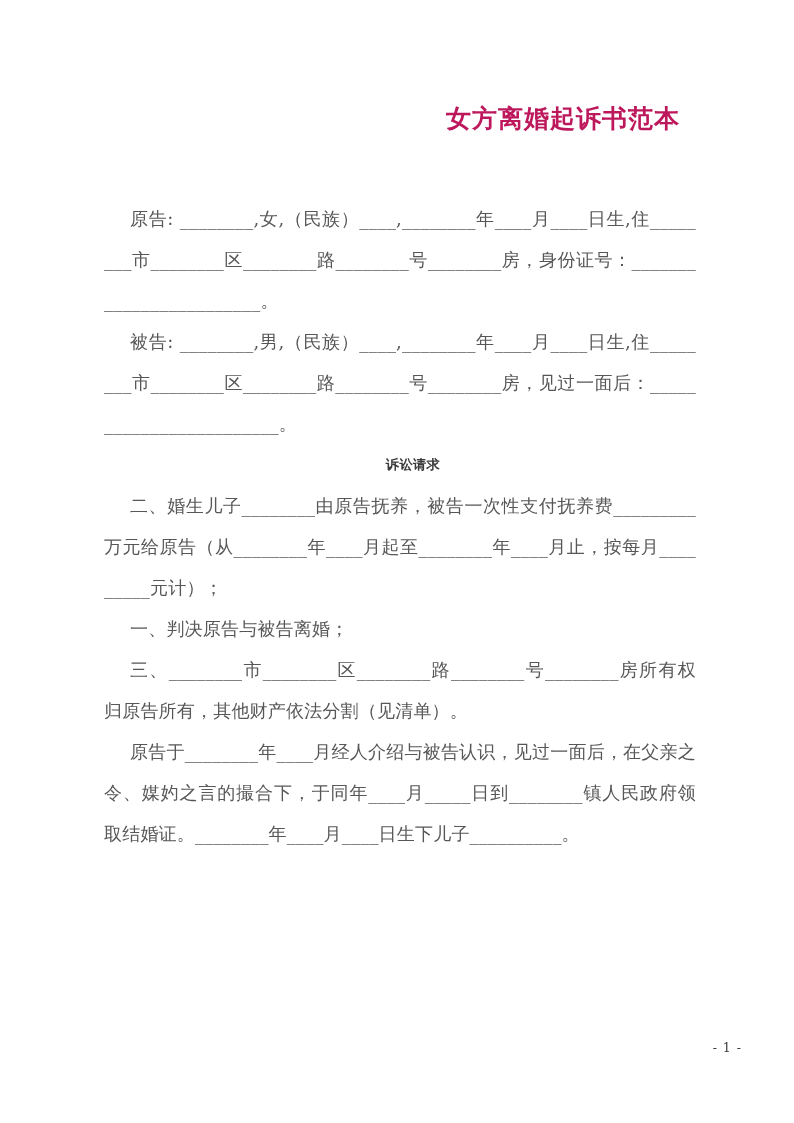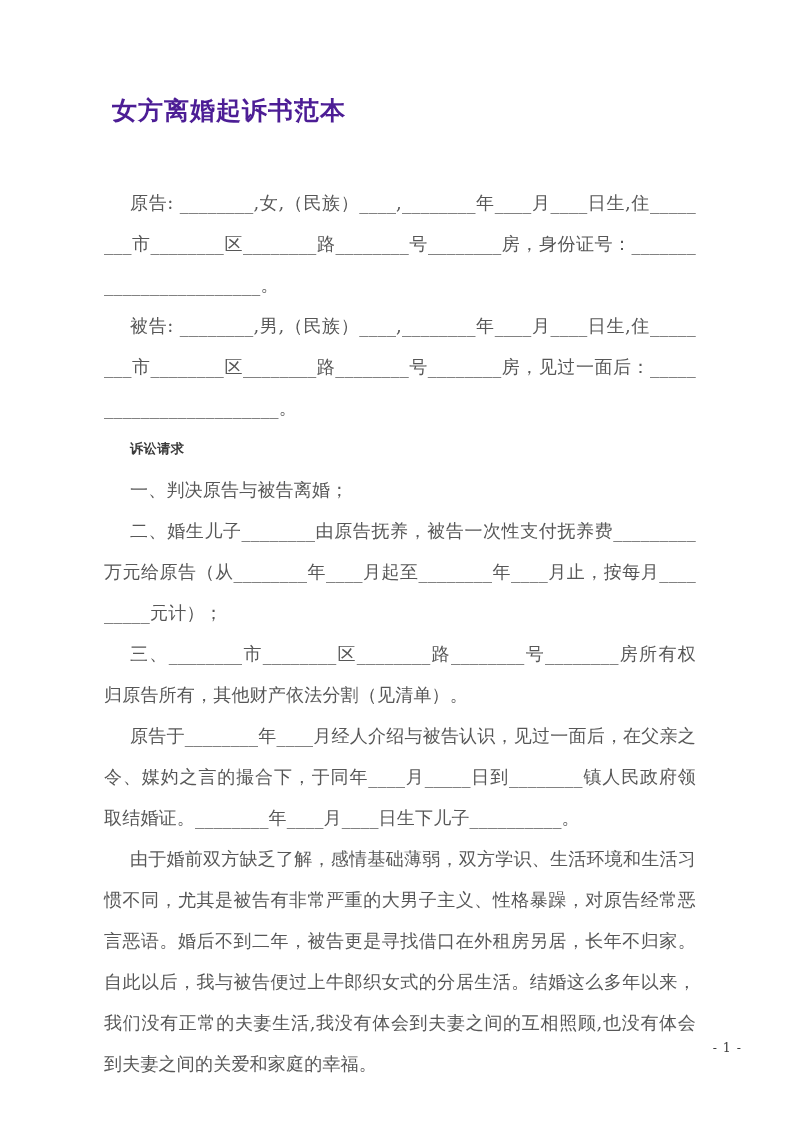--- a/index.html
+++ b/index.html
@@ -18,28 +18,28 @@
     box-sizing: border-box;
     overflow: hidden;
   }
   .doc-body {
     position: absolute;
     left: 104px;
     top: 0;
     width: 592px;
   }
   .doc-title {
-    margin: 8px;
+    margin: 16px;
     padding: 0;
-    text-align: left;
+    text-align: right;
     font-family: "DejaVu Serif", "Liberation Serif", serif;
     font-weight: bold;
     font-size: 25px;
     letter-spacing: 1px;
-    color: #4c1d95;
+    color: #be185d;
     padding-top: 88px;
     line-height: 1.2;
   }
   .spacer-after-title {
     height: 48px;
   }
   .para {
     margin: 0 0 0 0;
     padding: 0;
     font-size: 18px;
@@ -53,20 +53,21 @@
   }
   .heading {
     margin: 0;
     padding: 0;
     font-size: 13.2px;
     line-height: 41px;
     color: #3a3a3a;
     font-weight: bold;
     text-indent: 26px;
     letter-spacing: 0.4px;
+    text-align: center;
   }
   .page-number {
     position: absolute;
     right: 52px;
     bottom: 68px;
     font-size: 12.5px;
     color: #3d3d3d;
     font-family: "DejaVu Serif", "Liberation Serif", serif;
     letter-spacing: 1px;
   }
@@ -81,29 +82,28 @@
     <h1 class="doc-title">女方离婚起诉书范本</h1>
 
     <div class="spacer-after-title"></div>
 
     <p class="para">原告: ________,女,（民族）____,________年____月____日生,住________市________区________路________号________房，身份证号：________________________。</p>
 
     <p class="para">被告: ________,男,（民族）____,________年____月____日生,住________市________区________路________号________房，见过一面后：________________________。</p>
 
     <h2 class="heading">诉讼请求</h2>
 
+    <p class="para">二、婚生儿子________由原告抚养，被告一次性支付抚养费_________万元给原告（从________年____月起至________年____月止，按每月_________元计）；</p>
+
     <p class="para">一、判决原告与被告离婚；</p>
-
-    <p class="para">二、婚生儿子________由原告抚养，被告一次性支付抚养费_________万元给原告（从________年____月起至________年____月止，按每月_________元计）；</p>
 
     <p class="para">三、________市________区________路________号________房所有权归原告所有，其他财产依法分割（见清单）。</p>
 
 
 
     <p class="para">原告于________年____月经人介绍与被告认识，见过一面后，在父亲之令、媒妁之言的撮合下，于同年____月_____日到________镇人民政府领取结婚证。________年____月____日生下儿子__________。</p>
 
-    <p class="para">由于婚前双方缺乏了解，感情基础薄弱，双方学识、生活环境和生活习惯不同，尤其是被告有非常严重的大男子主义、性格暴躁，对原告经常恶言恶语。婚后不到二年，被告更是寻找借口在外租房另居，长年不归家。自此以后，我与被告便过上牛郎织女式的分居生活。结婚这么多年以来，我们没有正常的夫妻生活,我没有体会到夫妻之间的互相照顾,也没有体会到夫妻之间的关爱和家庭的幸福。</p>
 
   </div>
 
   <div class="page-number">- 1 -</div>
 
 </div>
 
 </body></html>

